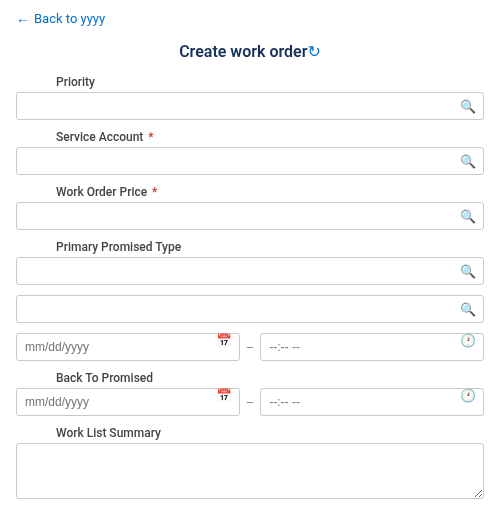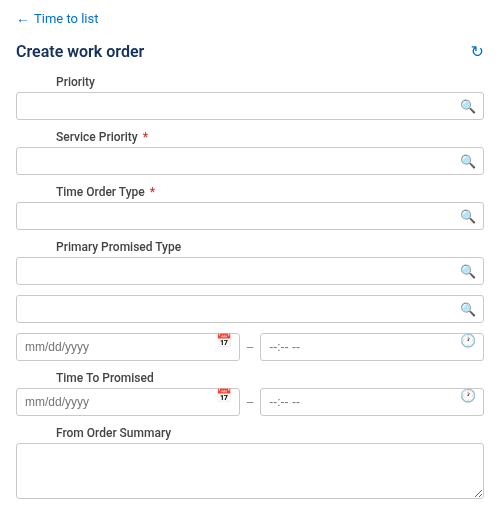--- a/index.html
+++ b/index.html
@@ -31,21 +31,21 @@
       text-decoration: none;
     }
 
     .back-link .arrow {
       margin-right: 4px;
       font-size: 14px;
     }
 
     .header-row {
       display: flex;
-      justify-content: space-between;
+      justify-content: center;
       align-items: center;
       margin-bottom: 14px;
     }
 
     .page-title {
       font-size: 16px;
       font-weight: 600;
       color: #16325c;
     }
 
@@ -178,49 +178,49 @@
       resize: vertical;
     }
   </style>
 </head>
 <body>
 
 <div class="page-container">
 
   <a class="back-link">
     <span class="arrow">←</span>
-    <span>Time to list</span>
+    <span>Back to yyyy</span>
   </a>
 
   <div class="header-row">
     <h1 class="page-title">Create work order</h1>
     <span class="refresh-icon">↻</span>
   </div>
 
   <div class="form-group">
     <label class="form-label">Priority</label>
     <div class="input-wrapper">
       <input class="form-input" type="text" style="">
       <span class="search-icon">🔍</span>
     </div>
   </div>
 
   <div class="form-group">
     <label class="form-label">
-      <span>Service Priority</span><span class="required-star"> *</span>
+      <span>Service Account</span><span class="required-star"> *</span>
     </label>
     <div class="input-wrapper">
       <input class="form-input" type="text" style="">
       <span class="search-icon">🔍</span>
     </div>
   </div>
 
   <div class="form-group">
     <label class="form-label">
-      <span>Time Order Type</span><span class="required-star"> *</span>
+      <span>Work Order Price</span><span class="required-star"> *</span>
     </label>
     <div class="input-wrapper">
       <input class="form-input" type="text" style="">
       <span class="search-icon">🔍</span>
     </div>
   </div>
 
   <div class="form-group">
     <label class="form-label">Primary Promised Type</label>
     <div class="input-wrapper">
@@ -244,35 +244,35 @@
       </div>
       <span class="dash-separator">–</span>
       <div class="time-input-wrapper">
         <input class="time-input" type="text" placeholder="--:-- --" style="">
         <span class="time-icon">🕐</span>
       </div>
     </div>
   </div>
 
   <div class="form-group">
-    <label class="form-label">Time To Promised</label>
+    <label class="form-label">Back To Promised</label>
     <div class="datetime-row">
       <div class="date-input-wrapper">
         <input class="date-input" type="text" placeholder="mm/dd/yyyy" style="">
         <span class="date-icon">📅</span>
       </div>
       <span class="dash-separator">–</span>
       <div class="time-input-wrapper">
         <input class="time-input" type="text" placeholder="--:-- --" style="">
         <span class="time-icon">🕐</span>
       </div>
     </div>
   </div>
 
   <div class="form-group">
-    <label class="form-label">From Order Summary</label>
+    <label class="form-label">Work List Summary</label>
     <div class="textarea-wrapper">
       <textarea class="form-textarea" style=""></textarea>
       
     </div>
   </div>
 
 </div>
 
 </body></html>

